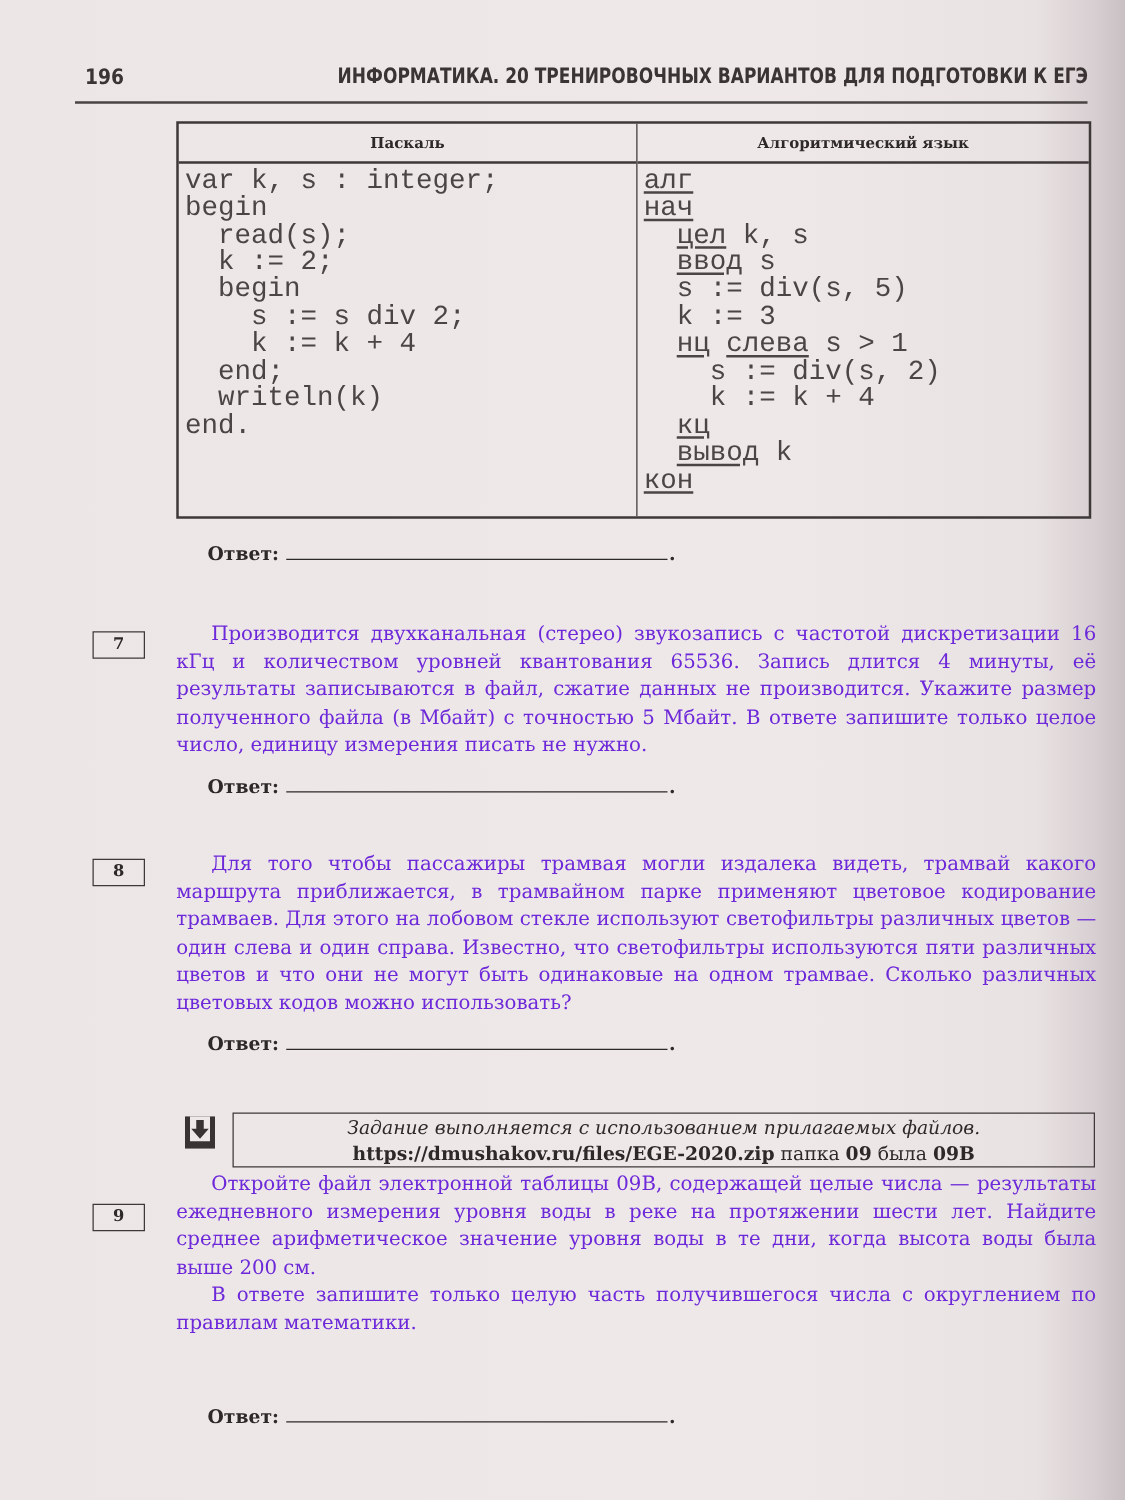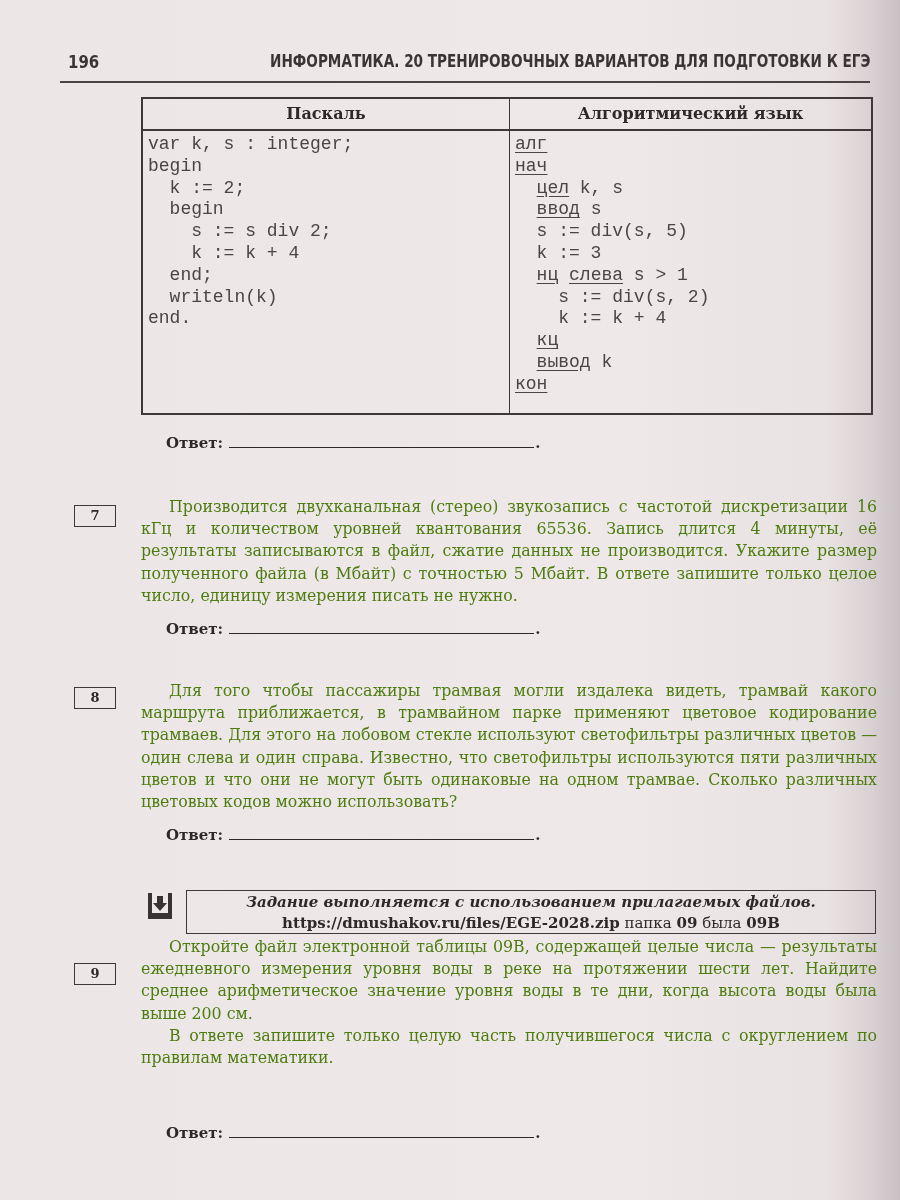--- a/index.html
+++ b/index.html
@@ -23,64 +23,65 @@
   .header-rule { position: absolute; left: 60px; top: 81px; width: 810px; height: 2px; background: #4a4444; }
 
   .code-table {
     position: absolute; left: 141px; top: 97px; width: 732px; height: 318px;
     border: 2px solid #3e3838; box-sizing: border-box;
   }
   .col { position: absolute; top: 0; bottom: 0; }
   .col-pascal { left: 0; width: 366px; border-right: 1.5px solid #3e3838; }
   .col-algo { left: 367px; right: 0; }
   .col-head {
-    height: 30px; line-height: 30px; text-align: center; font-weight: bold; font-size: 16px;
+    height: 30px; line-height: 30px; text-align: center; font-weight: bold; font-size: 12px;
     border-bottom: 2px solid #3e3838; color: #2e2929;
   }
-  .code { padding: 3px 0 0 5px; font-family: "Liberation Mono", monospace; font-size: 18px; color: #4b4545; }
+  .code { padding: 3px 0 0 5px; font-family: "Liberation Mono", monospace; font-size: 22px; color: #4b4545; }
   .code-line { height: 21.8px; line-height: 21.8px; white-space: pre; }
   .kw { text-decoration: underline; text-underline-offset: 3px; }
 
   .answer { position: absolute; left: 166px; font-weight: bold; font-size: 15px; color: #2e2929; white-space: nowrap; }
   .answer .blank { display: inline-block; width: 305px; border-bottom: 1.5px solid #2e2929; margin-left: 6px; vertical-align: baseline; height: 1px; }
   .answer .dot { margin-left: 1px; }
 
   .task-num {
     position: absolute; left: 74px; width: 40px; height: 20px; border: 1.5px solid #3e3838;
     text-align: center; line-height: 20px; font-weight: bold; font-size: 13px; color: #2e2929; box-sizing: content-box;
   }
   .task-text {
-    position: absolute; left: 141px; width: 736px; font-size: 15.8px; line-height: 22.2px; color: #4d7c0f;
+    position: absolute; left: 141px; width: 736px; font-size: 15.8px; line-height: 22.2px; color: #6d28d9;
     text-align: justify;
   }
   .task-text p { margin: 0; text-indent: 28px; }
 
   .file-icon { position: absolute; left: 148px; top: 893px; width: 24px; height: 26px; }
   .file-note {
     position: absolute; left: 186px; top: 890px; width: 690px; height: 44px; border: 1.5px solid #3e3838;
     text-align: center; font-size: 15px; line-height: 21px; color: #2e2929; box-sizing: border-box; padding-top: 1px;
   }
-  .file-note .l1 { font-style: italic; font-weight: bold; }
+  .file-note .l1 { font-style: italic; font-weight: normal; }
   .file-note .url, .file-note .num { font-weight: bold; }
 </style>
 </head>
 <body>
 
 <div class="page-header">
   <span class="page-number">196</span>
   <span class="running-title">ИНФОРМАТИКА. 20 ТРЕНИРОВОЧНЫХ ВАРИАНТОВ ДЛЯ ПОДГОТОВКИ К ЕГЭ</span>
 </div>
 <div class="header-rule"></div>
 
 <div class="code-table">
   <div class="col col-pascal">
     <div class="col-head">Паскаль</div>
     <div class="code">
       <div class="code-line">var k, s : integer;</div>
       <div class="code-line">begin</div>
+      <div class="code-line">  read(s);</div>
       <div class="code-line">  k := 2;</div>
       <div class="code-line">  begin</div>
       <div class="code-line">    s := s div 2;</div>
       <div class="code-line">    k := k + 4</div>
       <div class="code-line">  end;</div>
       <div class="code-line">  writeln(k)</div>
       <div class="code-line">end.</div>
     </div>
   </div>
   <div class="col col-algo">
@@ -123,21 +124,21 @@
 </div>
 
 <svg class="file-icon" viewBox="0 0 24 26">
   <rect x="0" y="0" width="24" height="26" fill="#3a3333"></rect>
   <rect x="4" y="0" width="16" height="20" fill="#eee8e8"></rect>
   <path d="M9 3 h6 v7 h4 l-7 8 l-7 -8 h4 z" fill="#3a3333"></path>
 </svg>
 <div class="file-note">
   <div class="l1">Задание выполняется с использованием прилагаемых файлов.</div>
   <div>
-    <span class="url">https://dmushakov.ru/files/EGE-2028.zip</span>
+    <span class="url">https://dmushakov.ru/files/EGE-2020.zip</span>
     <span>папка</span>
     <span class="num">09</span>
     <span>была</span>
     <span class="num">09B</span>
   </div>
 </div>
 
 <div class="task-num" style="top:963px;">9</div>
 <div class="task-text" style="top:936px;">
   <p>Откройте файл электронной таблицы 09B, содержащей целые числа — результаты ежедневного измерения уровня воды в реке на протяжении шести лет. Найдите среднее арифметическое значение уровня воды в те дни, когда высота воды была выше 200 см.</p>

